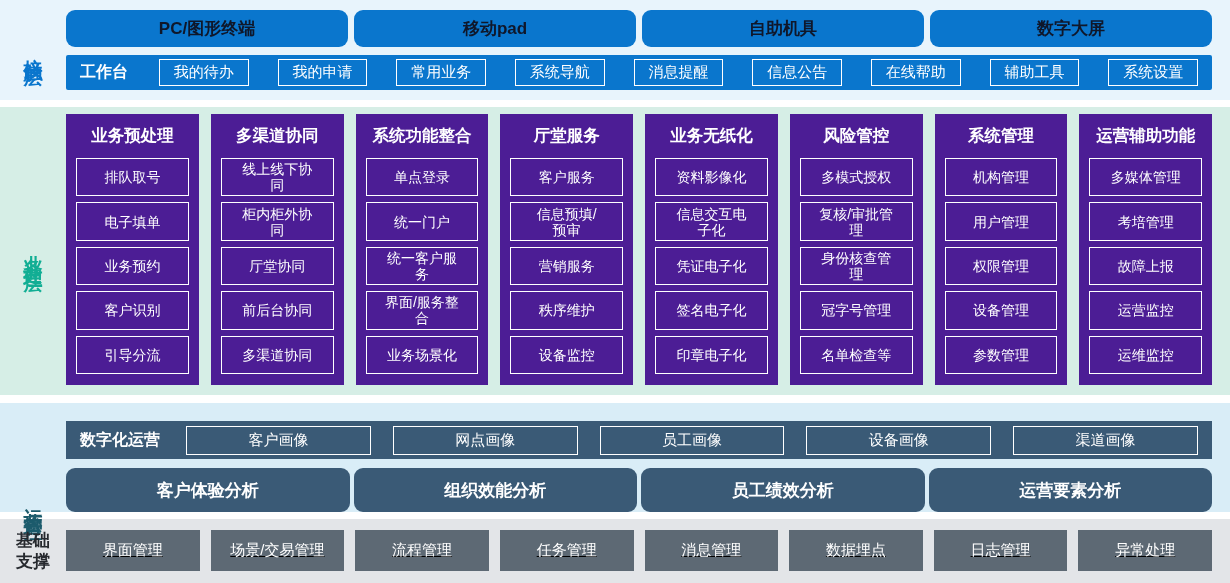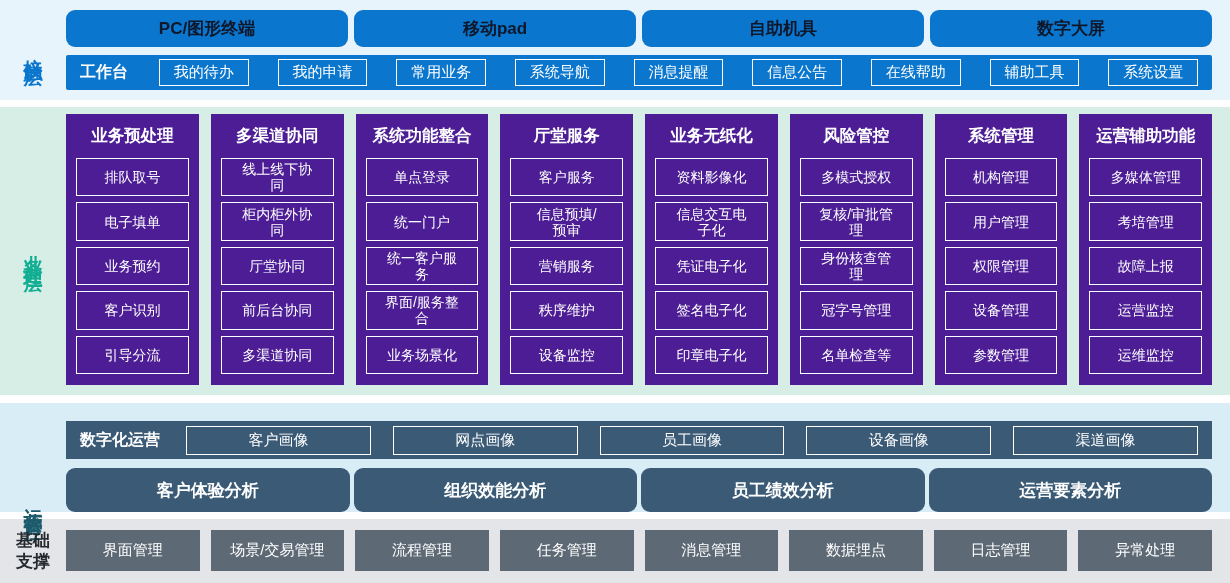--- a/index.html
+++ b/index.html
@@ -63,21 +63,21 @@
   }
   .ops-analysis { display:flex; gap:4px; margin-top:9px; height:44px; }
   .ops-analysis-btn {
     flex:1; background:#3a5a76; border-radius:9px; color:#fff; font-weight:bold;
     font-size:17px; display:flex; align-items:center; justify-content:center; cursor:pointer;
   }
 
   
   .foundation { height:64px; background:#e3e5e8; margin-top:7px; }
   .hlabel { font-weight:bold; font-size:17px; color:#26292e; text-align:center; line-height:1.25; }
-  .fnd-row { display:flex; gap:11px; margin-top:11px; height:41px; }
+  .fnd-row { display:flex; gap:11px; margin-top:11px; height:41px;text-decoration:underline; }
   .fnd-btn {
     flex:1; background:#5d6974; color:#fff; font-size:15px;
     display:flex; align-items:center; justify-content:center; cursor:pointer;
   }
 </style>
 </head>
 <body>
 
 <div class="page">
 

